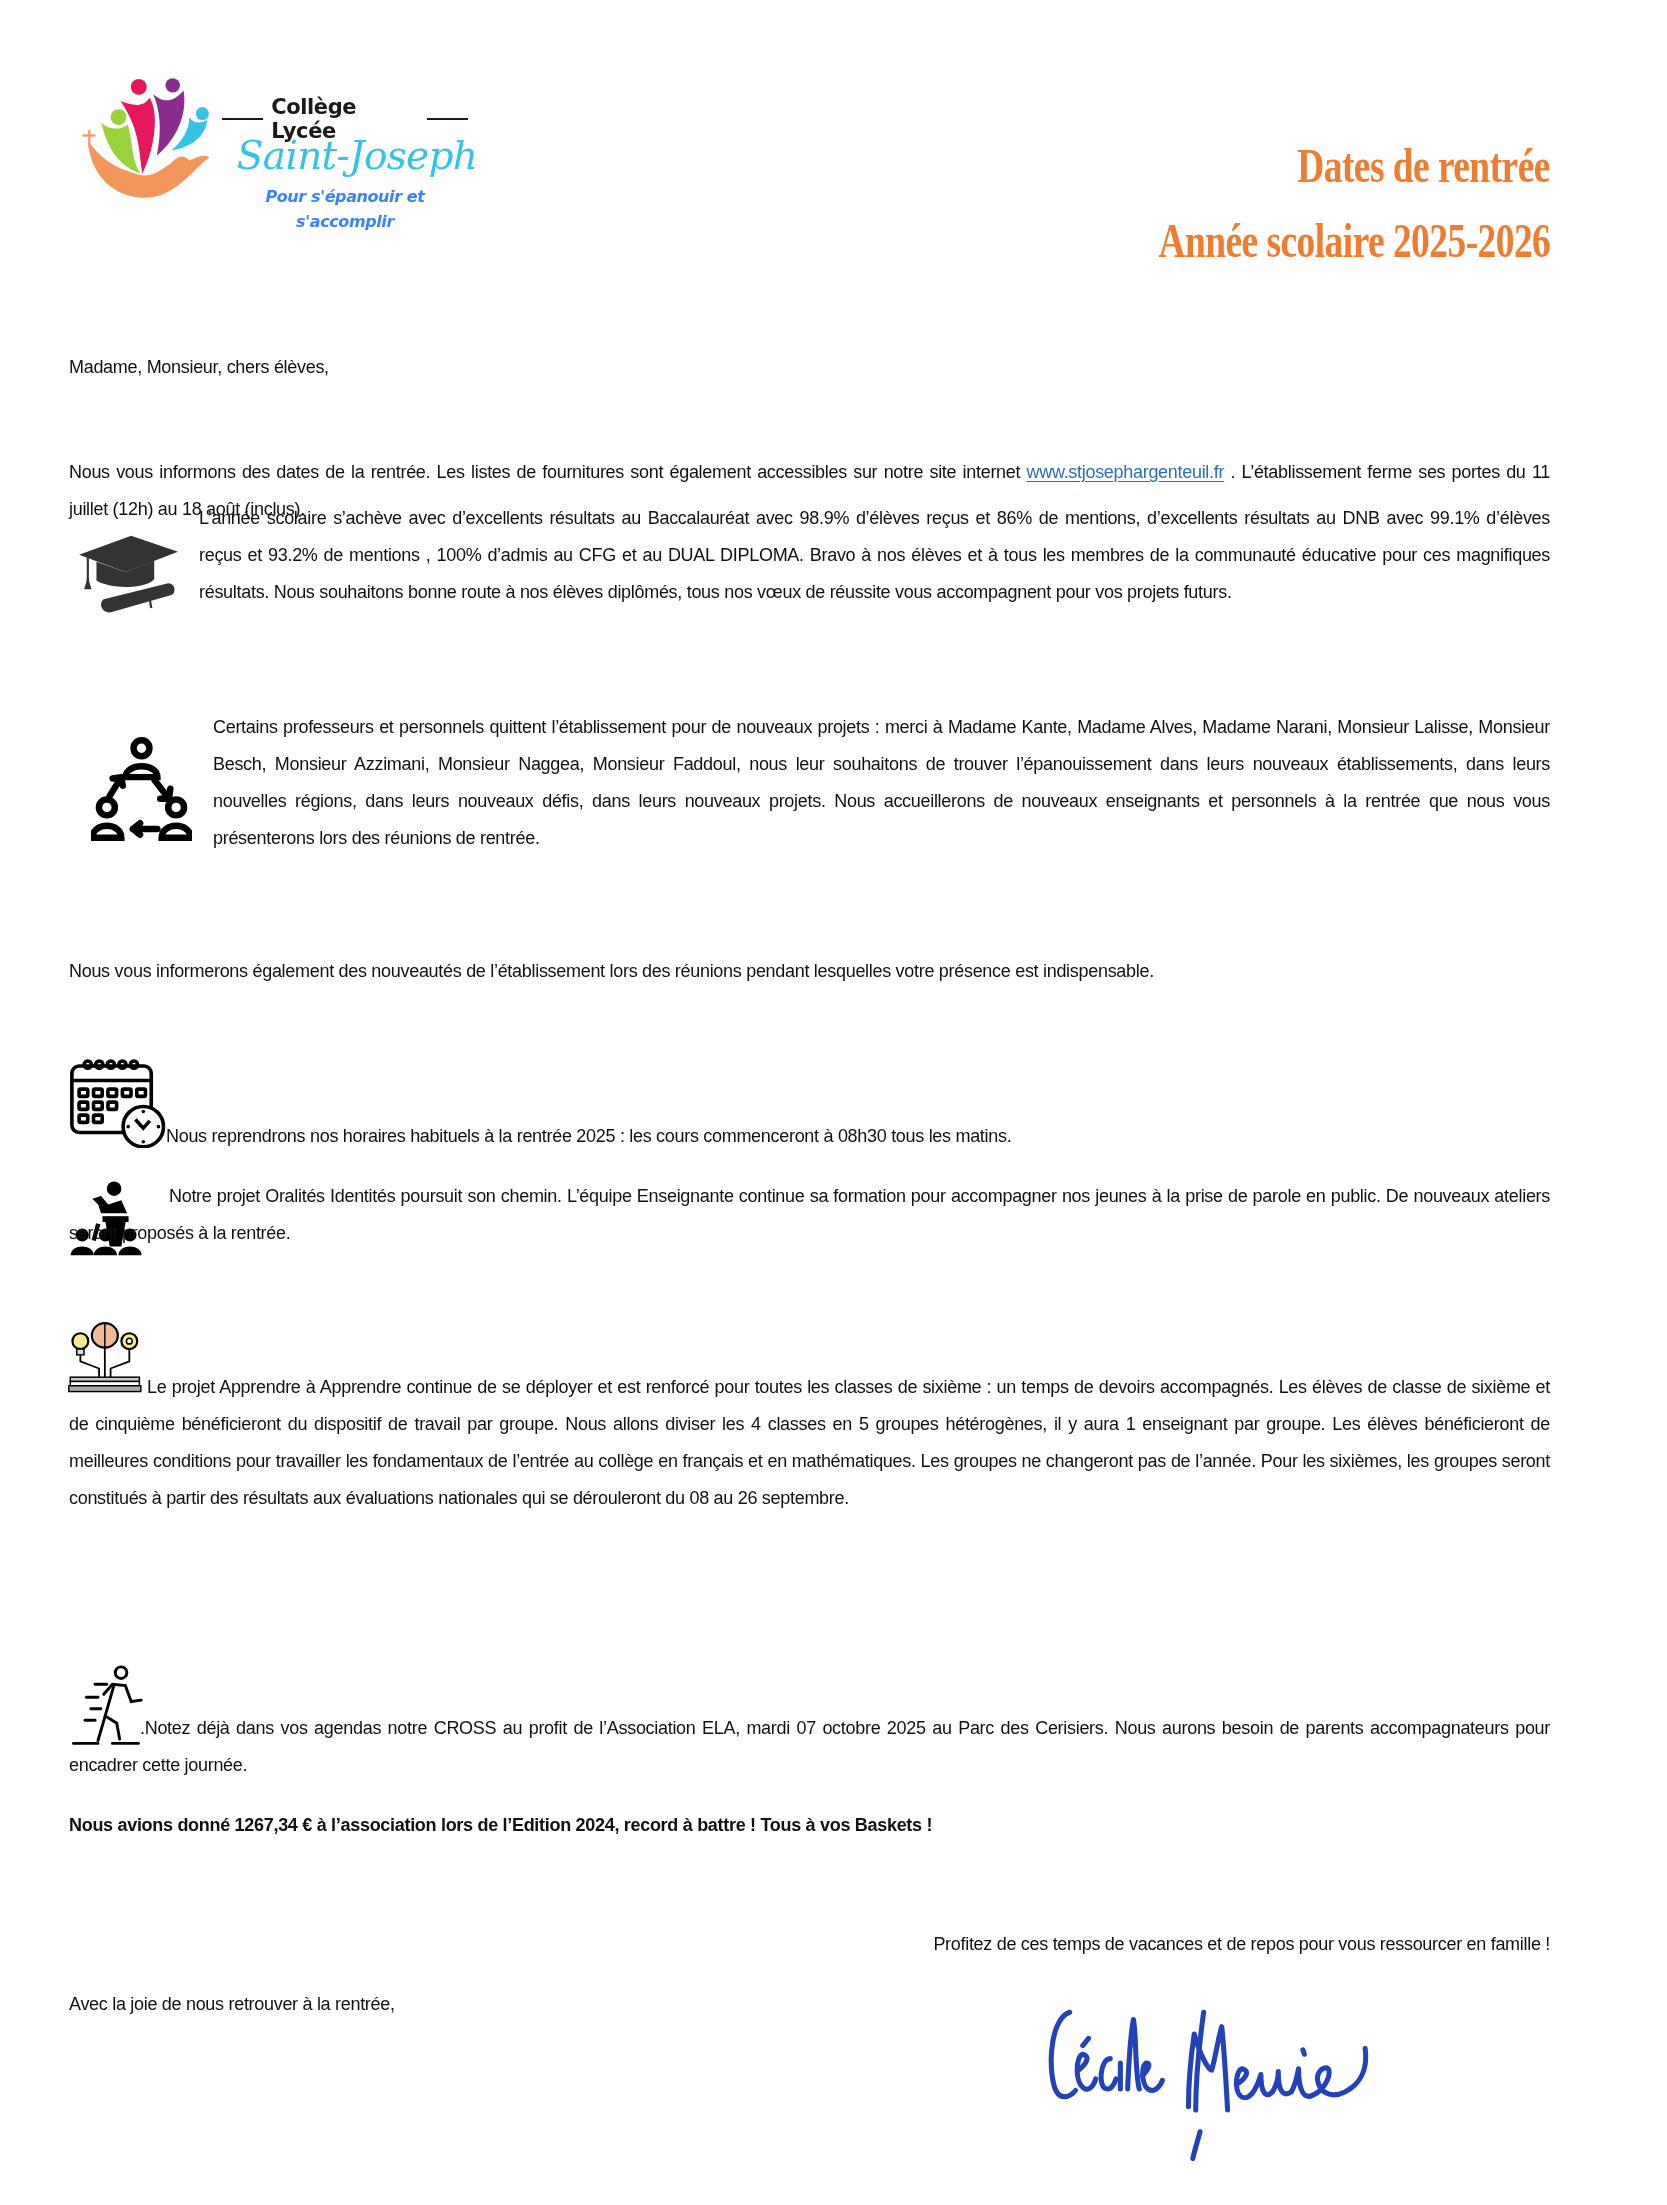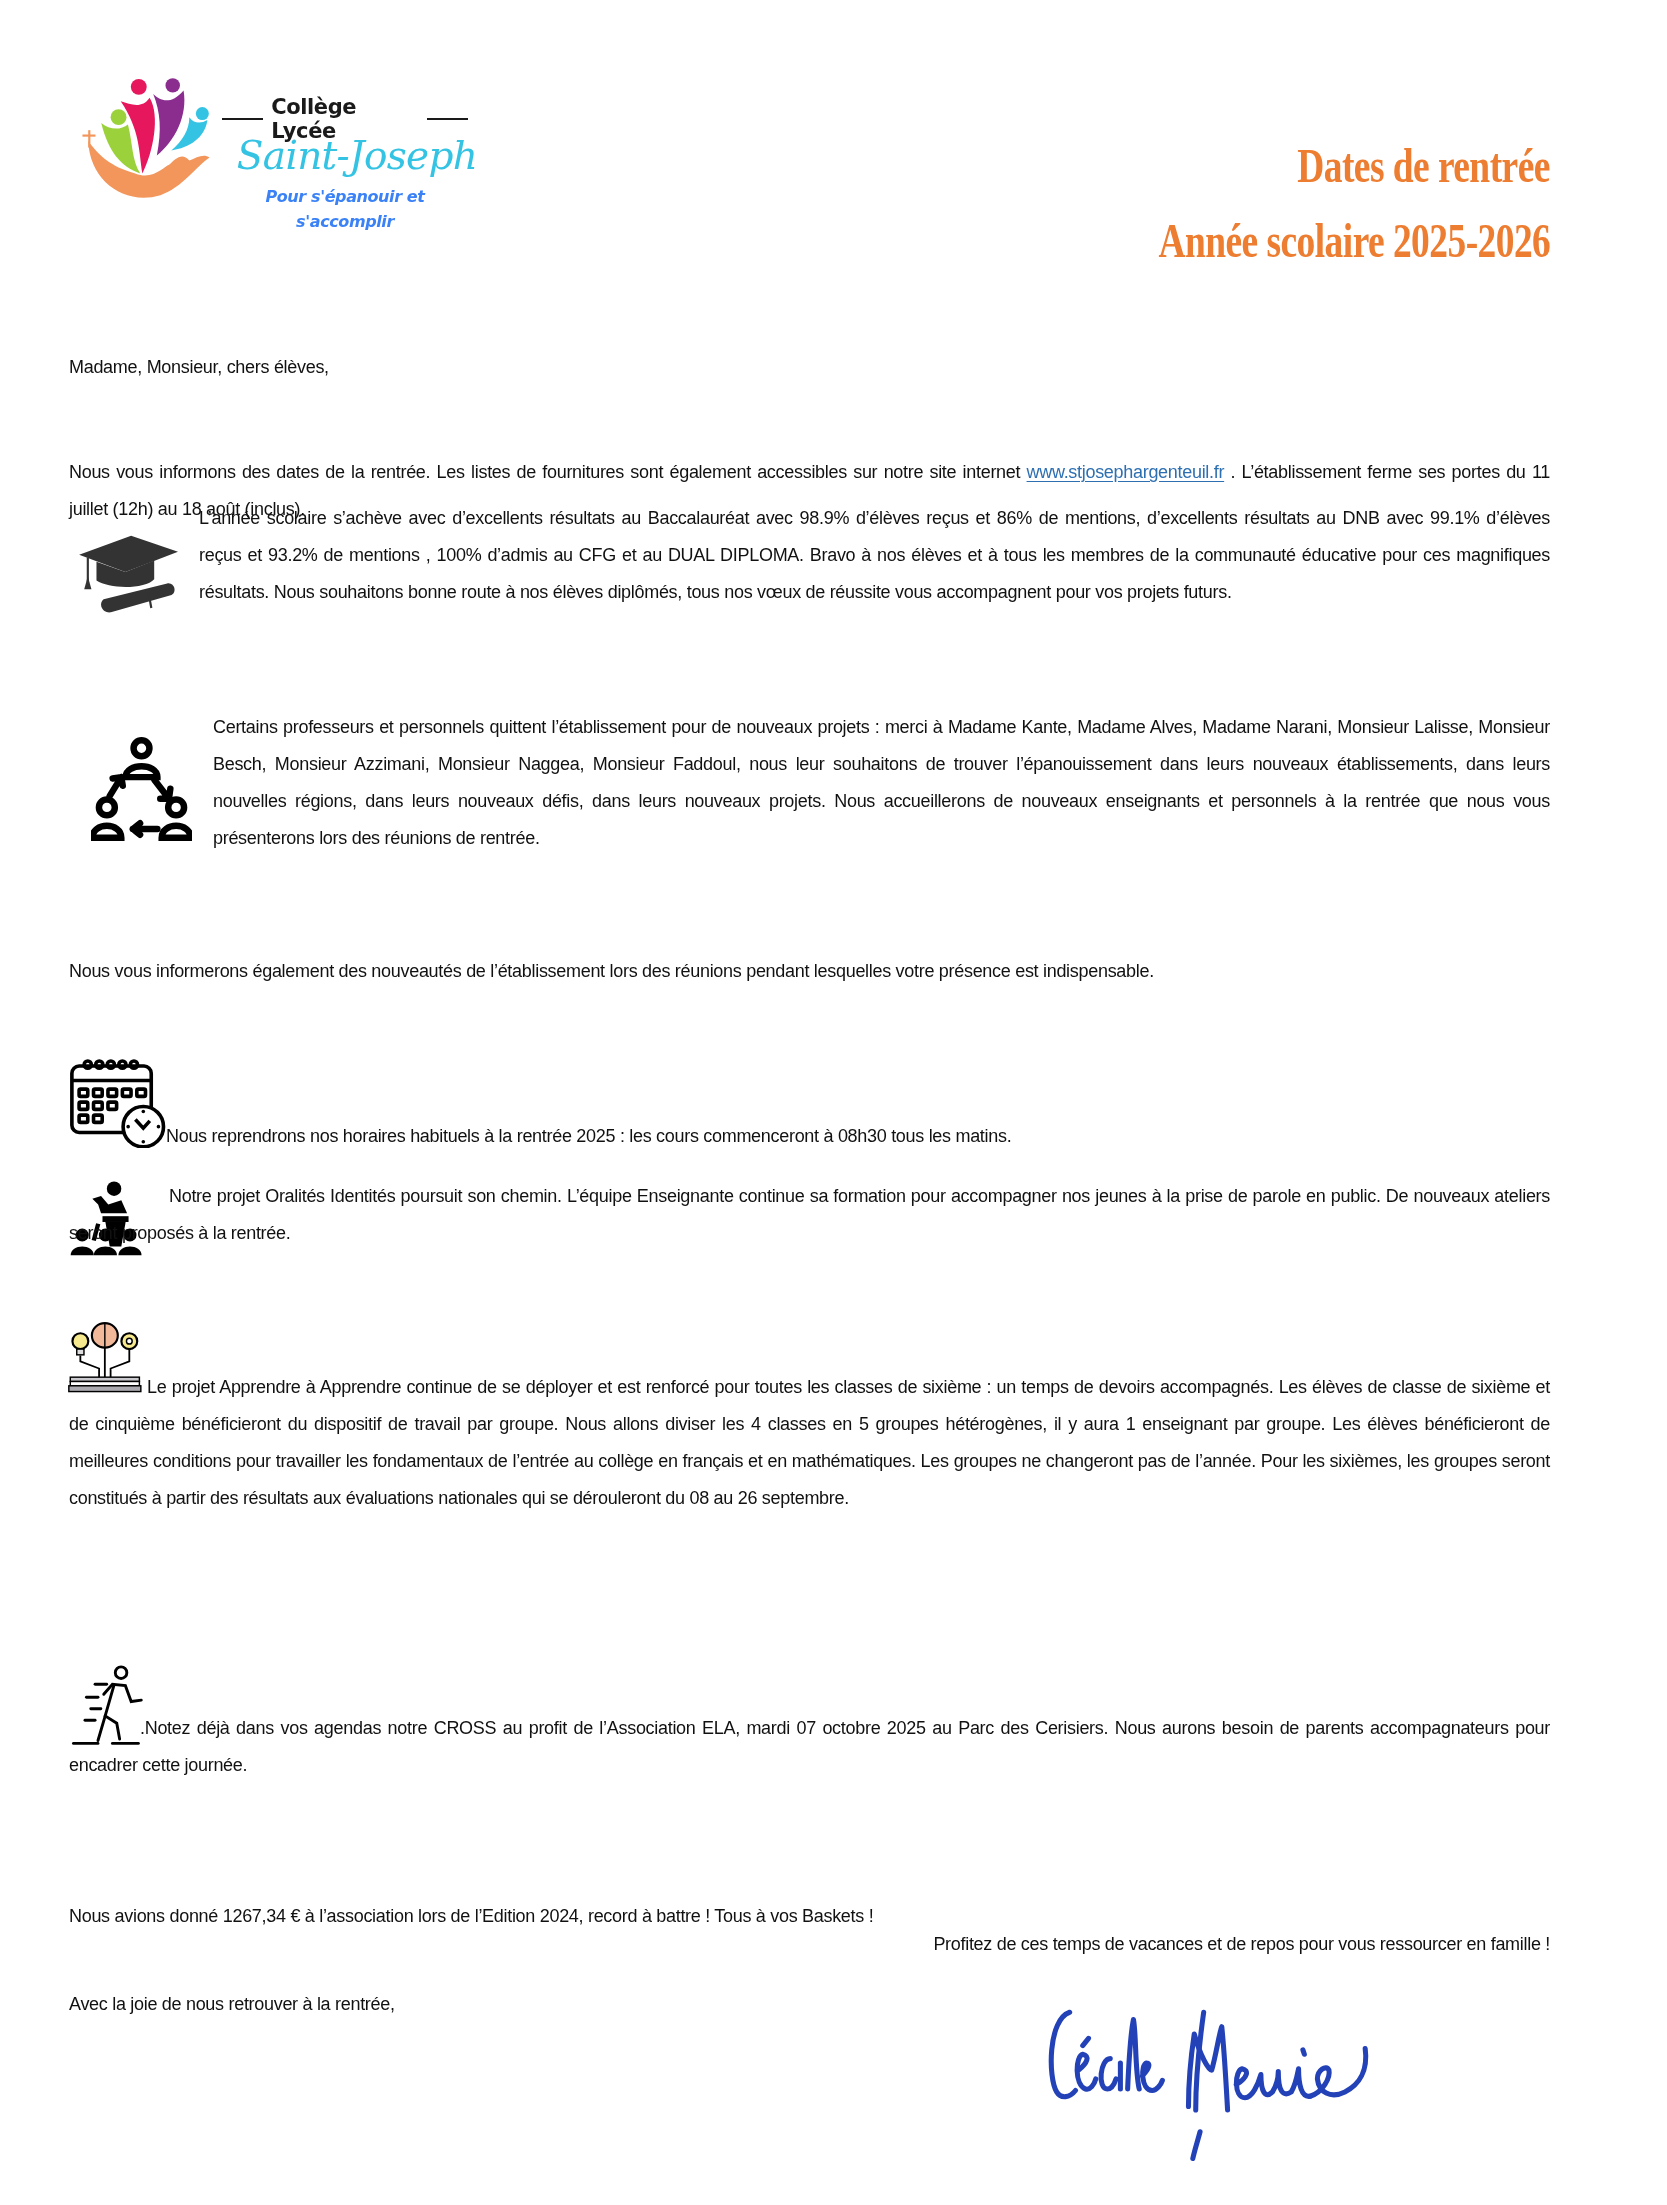--- a/index.html
+++ b/index.html
@@ -190,21 +190,21 @@
       <line x1="22" y1="78" x2="36" y2="78"></line>
       <line x1="6" y1="110" x2="40" y2="110"></line>
       <line x1="60" y1="110" x2="96" y2="110"></line>
     </g>
   </svg>
 </div>
 <div class="abs p" style="top:1710px;">
   <span class="float-icon" style="width:71px;height:7.2px;"></span><span>.Notez déjà dans vos agendas notre CROSS au profit de l’Association ELA, mardi 07 octobre 2025 au Parc des Cerisiers. Nous aurons besoin de parents accompagnateurs pour encadrer cette journée.</span>
 </div>
 
-<div class="abs p noj" style="top:1898px;">Nous avions donné 1267,34 € à l’association lors de l’Edition 2024, record à battre ! Tous à vos Baskets !</div>
+<div class="abs p noj" style="top:1807px;font-weight:bold;">Nous avions donné 1267,34 € à l’association lors de l’Edition 2024, record à battre ! Tous à vos Baskets !</div>
 
 <div class="abs p noj" style="top:1926px;text-align:right;">Profitez de ces temps de vacances et de repos pour vous ressourcer en famille !</div>
 <div class="abs p noj" style="top:1986px;">Avec la joie de nous retrouver à la rentrée,</div>
 
 <div class="abs sig">
   <svg width="478" height="178" viewBox="0 0 660 245">
     <g fill="none" stroke="#2442B8" stroke-width="7" stroke-linecap="round" stroke-linejoin="round">
 
       <path d="M70 40 C 40 50, 40 130, 52 150 C 58 160, 70 158, 78 148"></path>
 

